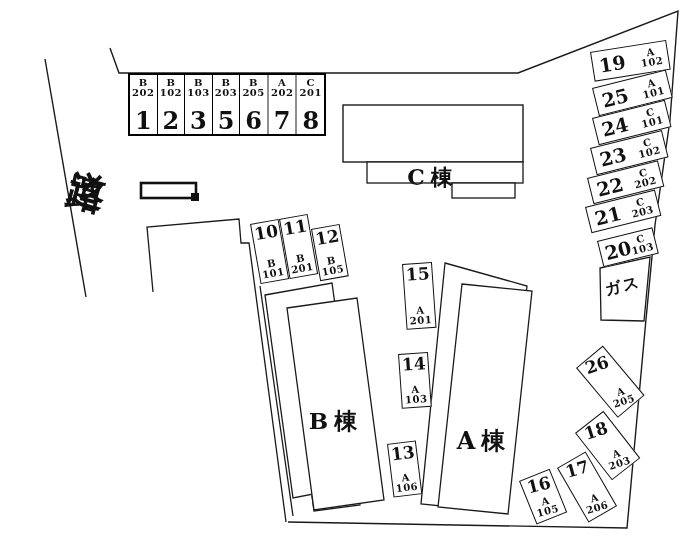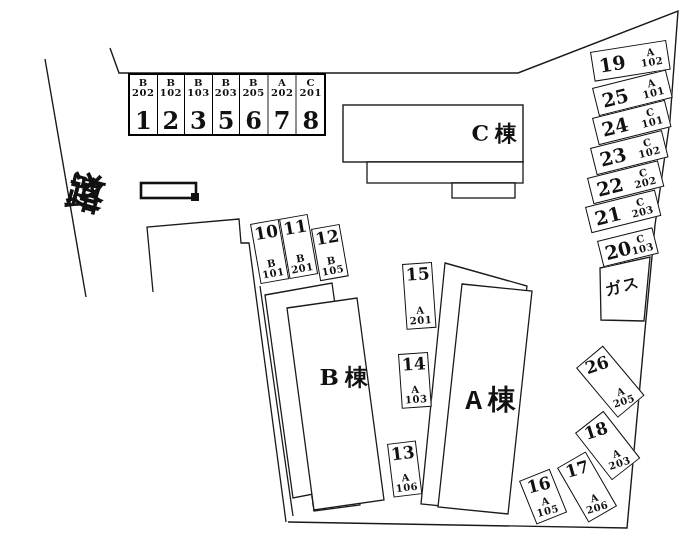--- a/index.html
+++ b/index.html
@@ -32,22 +32,22 @@
   }
   .tstall {
     flex:1; display:flex; flex-direction:column; justify-content:space-between;
     align-items:center; border-left:1.6px solid #000; padding:3px 0 1px; box-sizing:border-box;
   }
   .tstall:first-child { border-left:none; }
   .tstall.gray { border-left:2.5px solid #8f8f8f; }
 
   
   .bldg-label {
-    position:absolute; text-align:right; font-weight:bold; letter-spacing:6px;
-    font-size:22px; white-space:nowrap;
+    position:absolute; text-align:center; font-weight:bold; letter-spacing:6px;
+    font-size:22px; white-space:nowrap;margin-top:44px;
   }
   .road-label {
     position:absolute; left:76px; top:136px; width:48px;
     font-size:38px; font-weight:bold; line-height:46px;
     writing-mode:vertical-rl; text-orientation:upright;
     transform:rotate(15deg); transform-origin:top left; letter-spacing:4px;
   }
   .gas-label {
     position:absolute; left:601px; top:276px; width:44px; text-align:center;
     font-size:16px; font-weight:bold; letter-spacing:2px;
@@ -81,21 +81,21 @@
     <polygon points="600,268 650,257 644,321 601,320" fill="#fff" stroke="#1a1a1a" stroke-width="1.3"></polygon>
 
     <rect x="141" y="183" width="55" height="15" fill="#fff" stroke="#111" stroke-width="2.6"></rect>
     <rect x="191" y="193" width="8" height="8" fill="#111"></rect>
   </svg>
 
   <div class="road-label">道路</div>
 
   <div class="bldg-label" style="left:343px; top:119px; width:180px;">C棟</div>
   <div class="bldg-label" style="left:298px; top:362px; width:76px; font-size:23px;">B棟</div>
-  <div class="bldg-label" style="left:446px; top:381px; width:76px; font-size:28px;font-family:Liberation Mono, monospace;">A棟</div>
+  <div class="bldg-label" style="left:446px; top:381px; width:76px; font-size:24px;">A棟</div>
 
   <div class="gas-label">ガス</div>
 
   <div class="top-row">
     <div class="tstall">
       <span class="unit">
           <span>B</span>
           <span>202</span>
         </span>
       <span class="no big">1</span>

